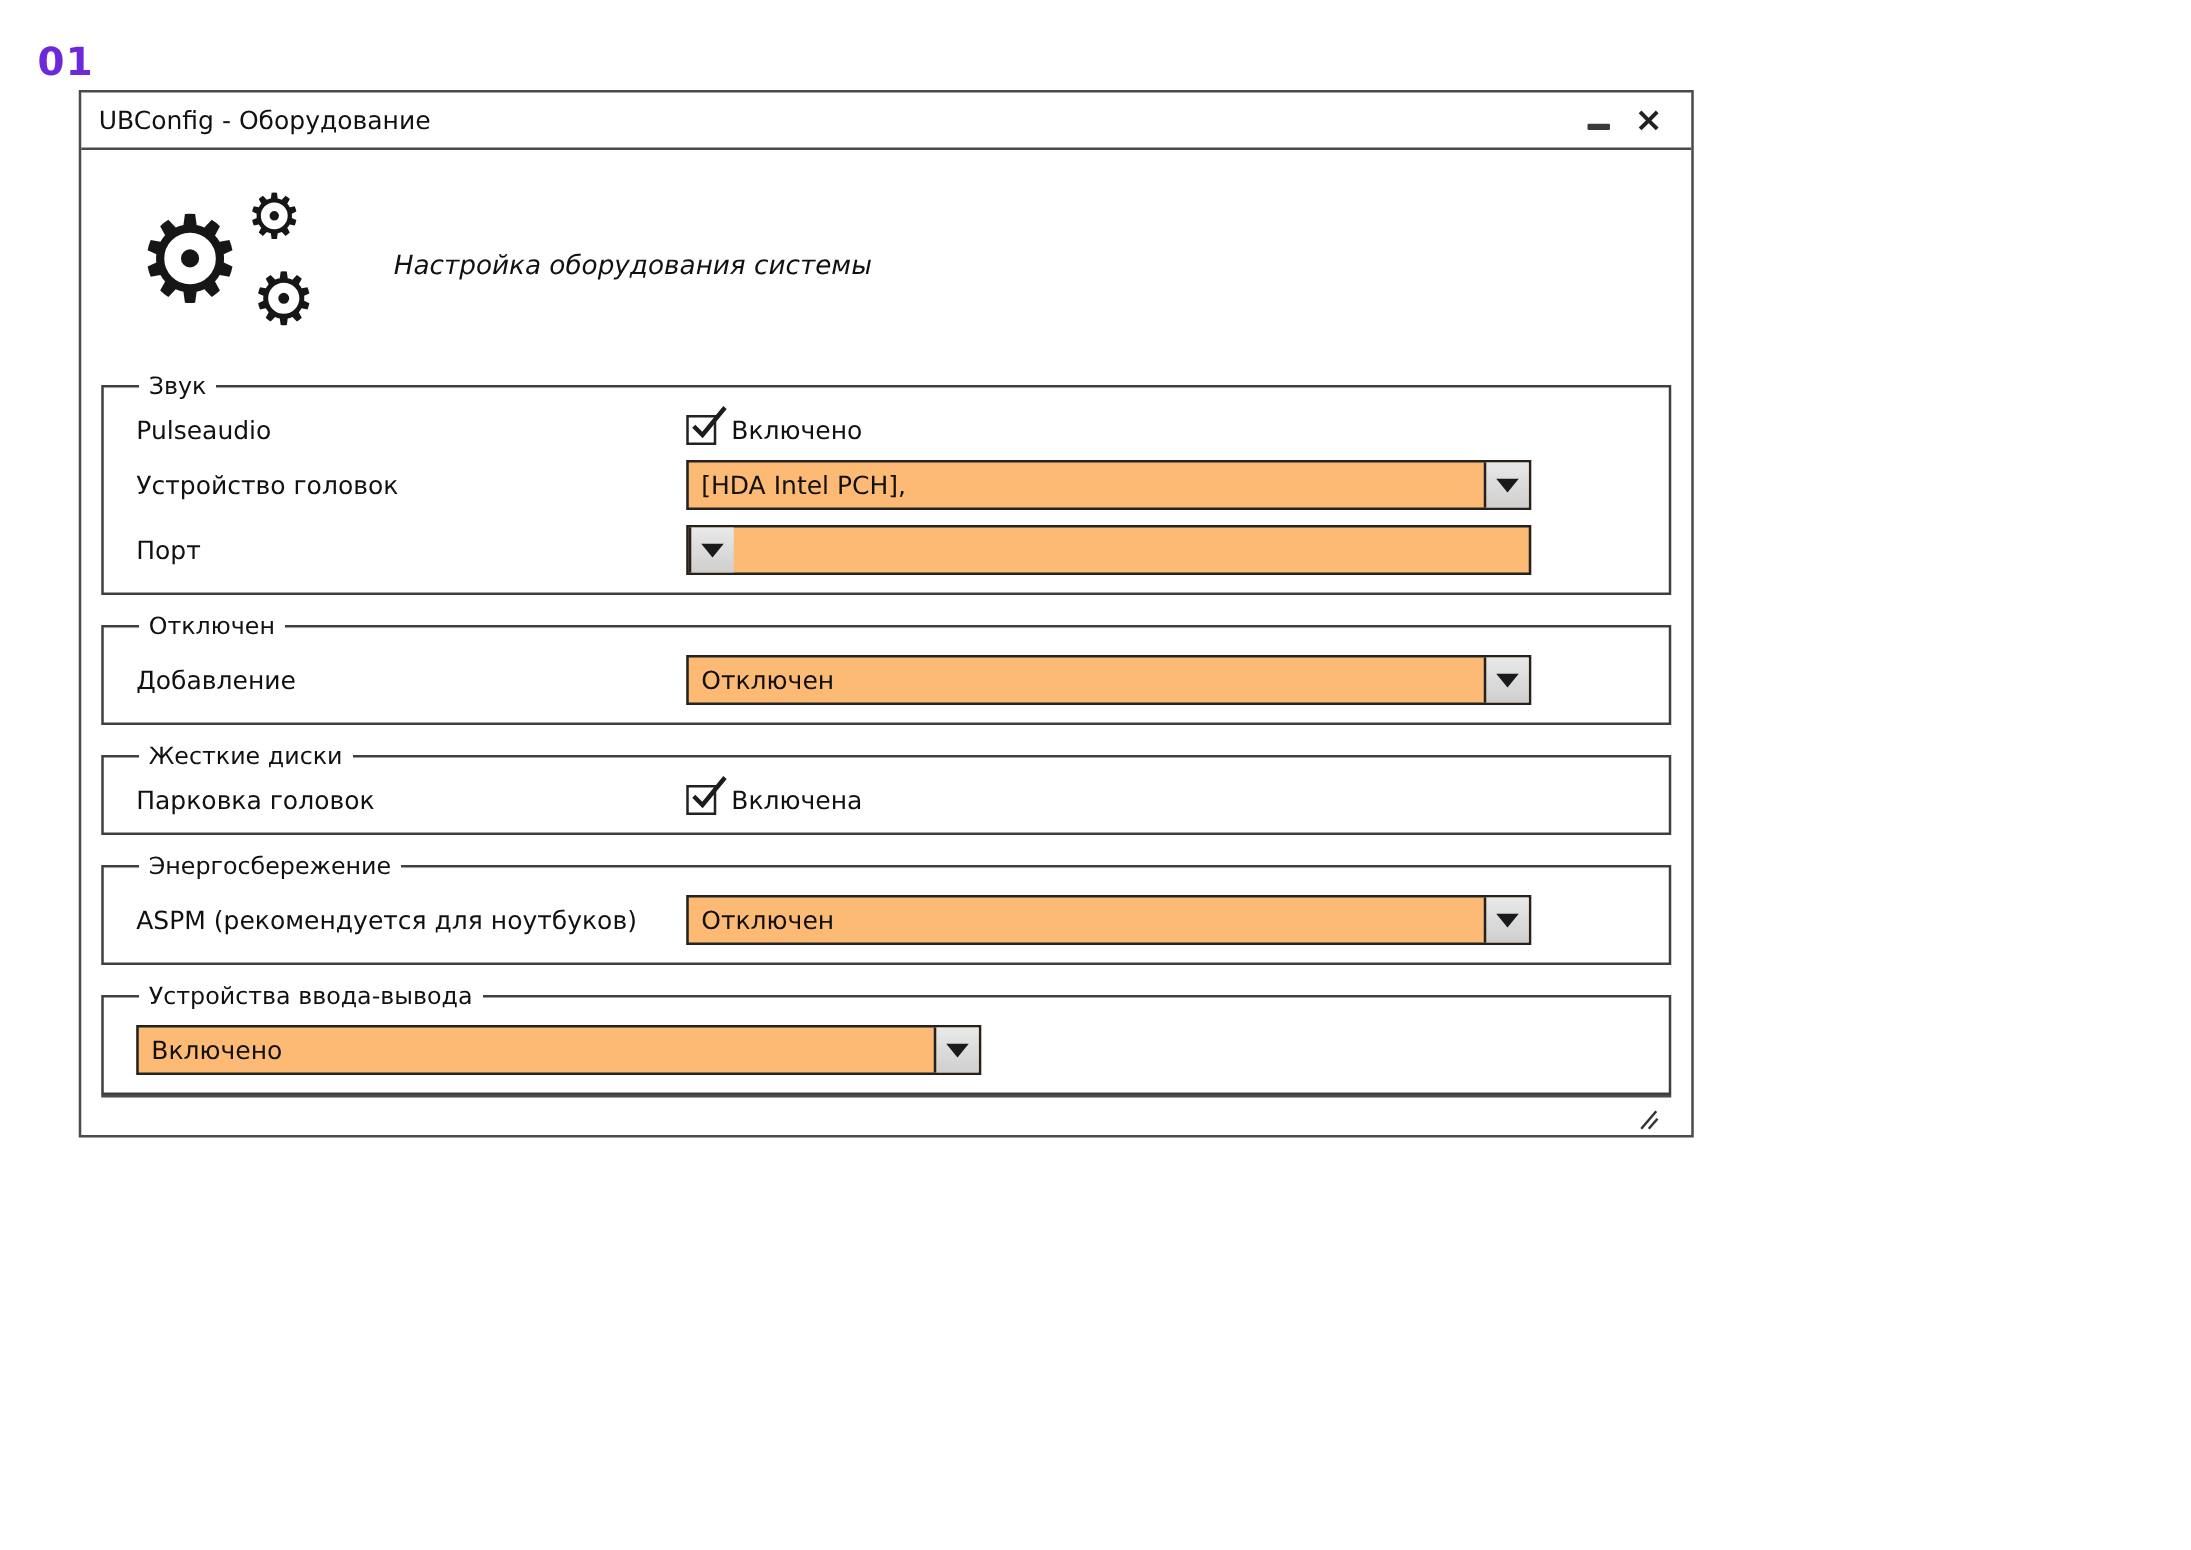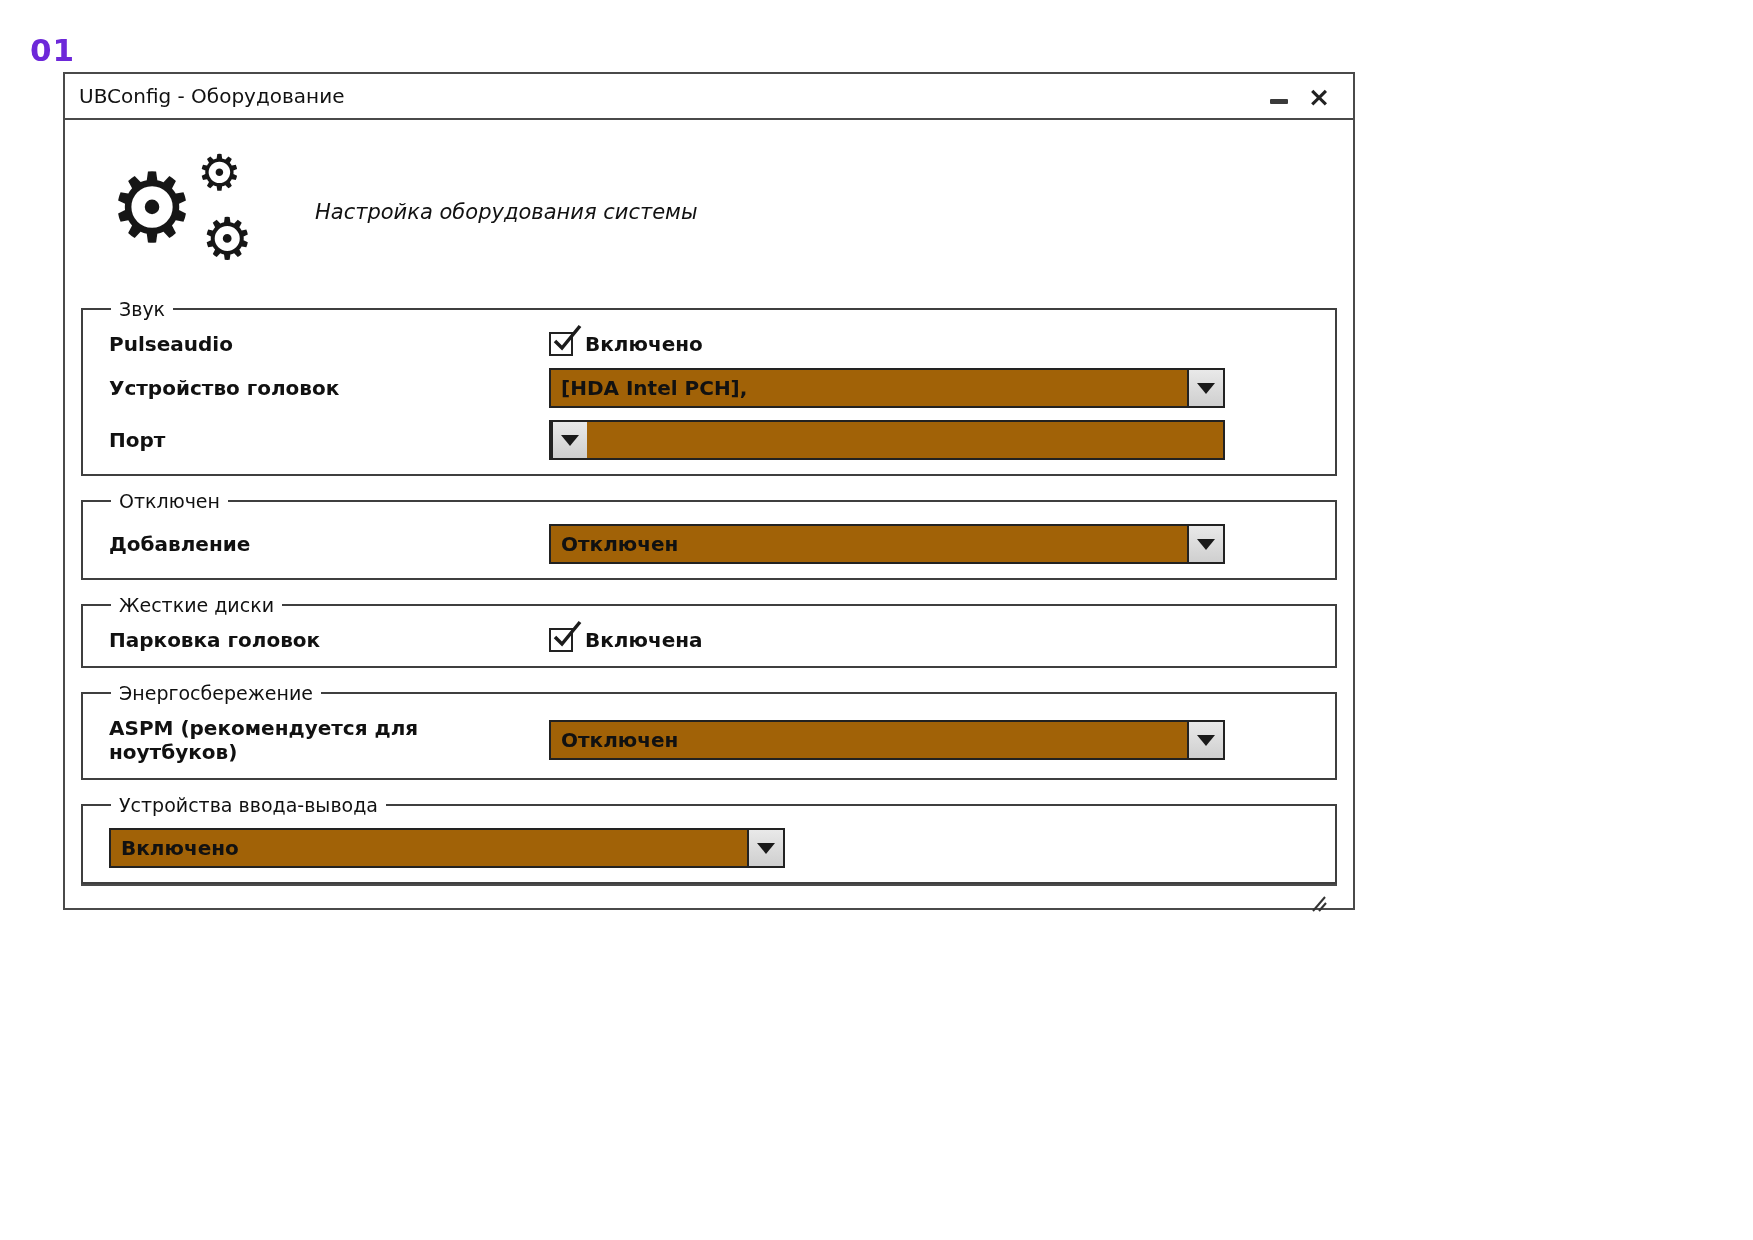--- a/index.html
+++ b/index.html
@@ -52,35 +52,35 @@
   .gear-big   { font-size: 96px; left: 0px;  top: 8px; }
   .gear-small { font-size: 50px; left: 88px; top: -4px; }
   .gear-mid   { font-size: 58px; left: 92px; top: 58px; }
   .app-header-text { font-size: 21px; color: #111; padding-left: 56px; font-style: italic; }
   .groups { display: flex; flex-direction: column; gap: 14px; }
   fieldset {
     border: 2px solid #3f3f3f;
     padding: 8px 18px 14px 26px;
   }
   legend { font-size: 19px; padding: 0 8px; margin-left: 2px; color: #111; }
-  .row { display: flex; align-items: center; margin-top: 12px; font-weight: bold; }
+  .row { display: flex; align-items: center; margin-top: 12px; }
   .row:first-of-type { margin-top: 4px; }
   .row-label { width: 440px; flex: 0 0 440px; font-size: 20px; color: #111; }
   .check-wrap { display: flex; align-items: center; gap: 12px; cursor: pointer; }
   .checkbox {
     position: relative; width: 24px; height: 24px;
     border: 2px solid #222; background: #fff;
   }
   .checkbox svg { position: absolute; left: 1px; top: -9px; overflow: visible; }
   .check-label { font-size: 20px; color: #111; }
   .dropdown {
     width: 676px; height: 40px;
     border: 2px solid #222;
     display: flex; align-items: stretch;
-    background: #a16207; cursor: pointer;
+    background: #fdba74; cursor: pointer;
   }
   .dropdown-value {
     flex: 1; display: flex; align-items: center;
     padding: 0 10px; font-size: 20px; color: #111;
     white-space: nowrap; overflow: hidden;
   }
   .dropdown-btn {
     flex: 0 0 36px;
     border-left: 2px solid #222;
     background: linear-gradient(#e9e9e9, #cfcfcf);

